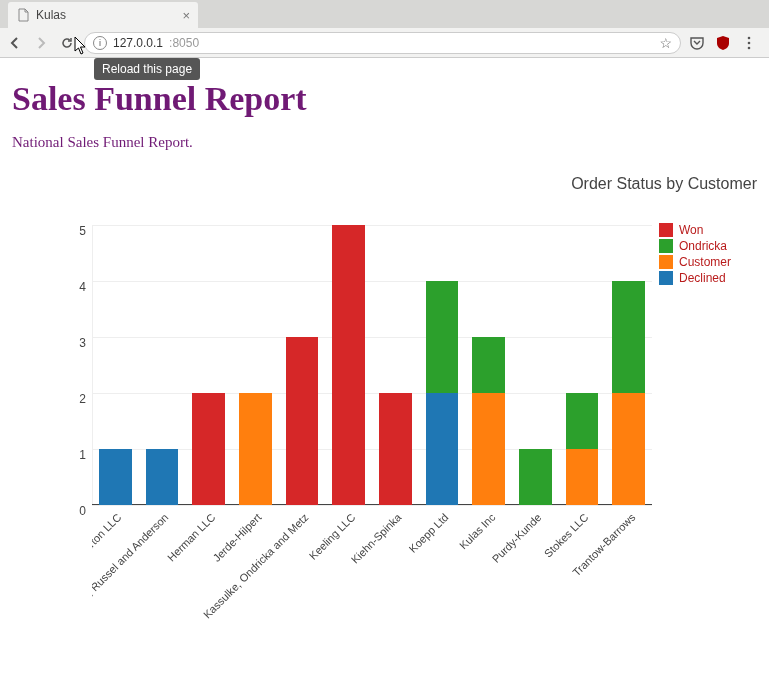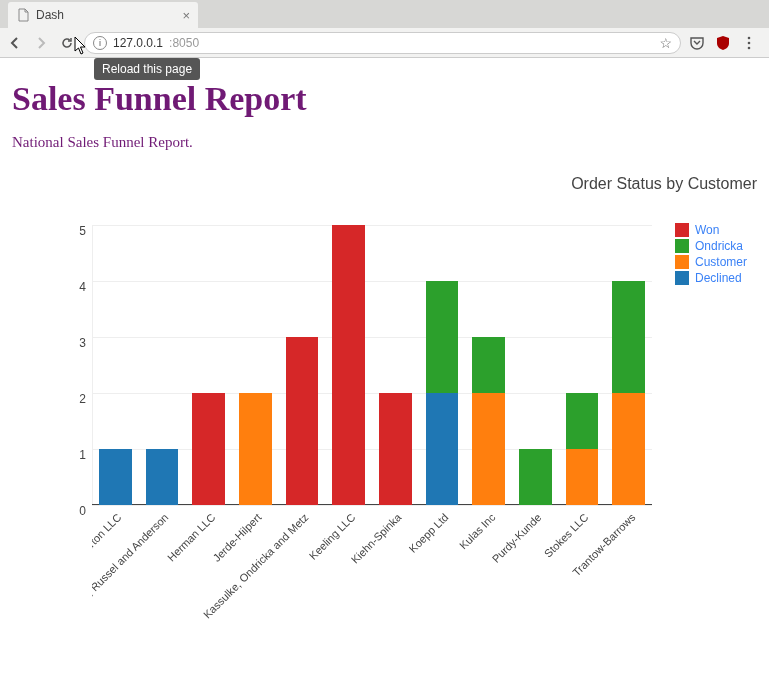--- a/index.html
+++ b/index.html
@@ -189,24 +189,24 @@
     top: 100%;
     font-size: 11px;
     color: #444;
     transform-origin: top left;
     transform: rotate(-45deg);
     white-space: nowrap;
     margin-top: 6px;
   }
   .legend {
     position: absolute;
-    right: 10px;
+    right: 26px;
     top: 48px;
     font-size: 12px;
-    color: #3b82f6;
+    color: #b91c1c;
   }
   .legend-item {
     display: flex;
     align-items: center;
     gap: 6px;
     margin-bottom: 2px;
   }
   .legend-sw {
     width: 14px; height: 14px;
   }
@@ -223,21 +223,21 @@
 <body>
 
 <div class="tab-bar">
   <div class="tab">
     <span class="page-icon">
       <svg viewBox="0 0 14 14">
           <path d="M3 1h6l3 3v9H3z" fill="none" stroke="#888" stroke-width="1"></path>
           <path d="M9 1v3h3" fill="none" stroke="#888" stroke-width="1"></path>
         </svg>
     </span>
-    <span>Dash</span>
+    <span>Kulas</span>
     <span class="close">×</span>
   </div>
 </div>
 
 <div class="toolbar">
   <div class="nav-btn">
     <svg width="14" height="14" viewBox="0 0 14 14">
         <path d="M9 2 L4 7 L9 12" fill="none" stroke="#555" stroke-width="2"></path>
       </svg>
   </div>

